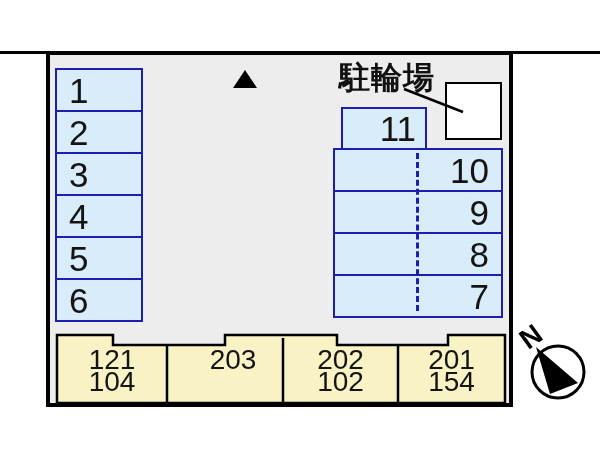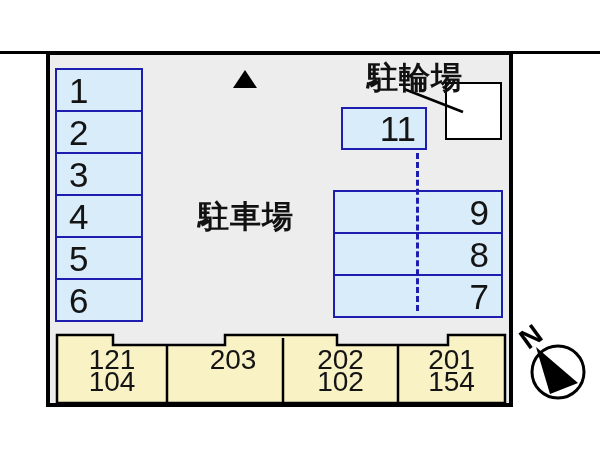--- a/index.html
+++ b/index.html
@@ -73,20 +73,23 @@
       <span>5</span>
     </div>
   <div class="stall num-left" style="left:55px;top:278px;width:88px;height:44px;">
       <span>6</span>
     </div>
 
   <div class="stall num-right" style="left:333px;top:107px;width:86px;height:43px;padding-right:9px;margin-left:8px;">
       <span>11</span>
     </div>
 
+  <div class="stall num-right" style="left:333px;top:148px;width:170px;height:44px;">
+      <span>10</span>
+    </div>
   <div class="stall num-right" style="left:333px;top:190px;width:170px;height:44px;">
       <span>9</span>
     </div>
   <div class="stall num-right" style="left:333px;top:232px;width:170px;height:44px;">
       <span>8</span>
     </div>
   <div class="stall num-right" style="left:333px;top:274px;width:170px;height:44px;">
       <span>7</span>
     </div>
 
@@ -102,22 +105,21 @@
 
     <polygon points="57,403 57,335 113,335 113,345 225,345 225,335 337,335 337,345 448,345 448,335 505,335 505,403" fill="#f9f2c5" stroke="#000" stroke-width="2.5"></polygon>
     <line x1="167" y1="345" x2="167" y2="403" stroke="#000" stroke-width="2.5"></line>
     <line x1="283" y1="338" x2="283" y2="403" stroke="#000" stroke-width="2.5"></line>
     <line x1="398" y1="345" x2="398" y2="403" stroke="#000" stroke-width="2.5"></line>
 
     <circle cx="558" cy="372" r="26" fill="#ffffff" stroke="#000" stroke-width="3"></circle>
     <polygon points="536,347 578,383 550,394" fill="#000"></polygon>
   </svg>
 
-  <div class="label-cjk" style="left:198px;top:201px;">駐車場</div>
-  <div class="label-cjk" style="left:339px;top:62px;margin-left:28px;">駐輪場</div>
+  <div class="label-cjk" style="left:339px;top:62px;">駐輪場</div>
 
   <div class="unit" style="left:57px;width:110px;">
     <div>121</div>
     <div>104</div>
   </div>
   <div class="unit" style="left:167px;width:132px;">
     <div>203</div>
   </div>
   <div class="unit" style="left:283px;width:115px;">
     <div>202</div>

